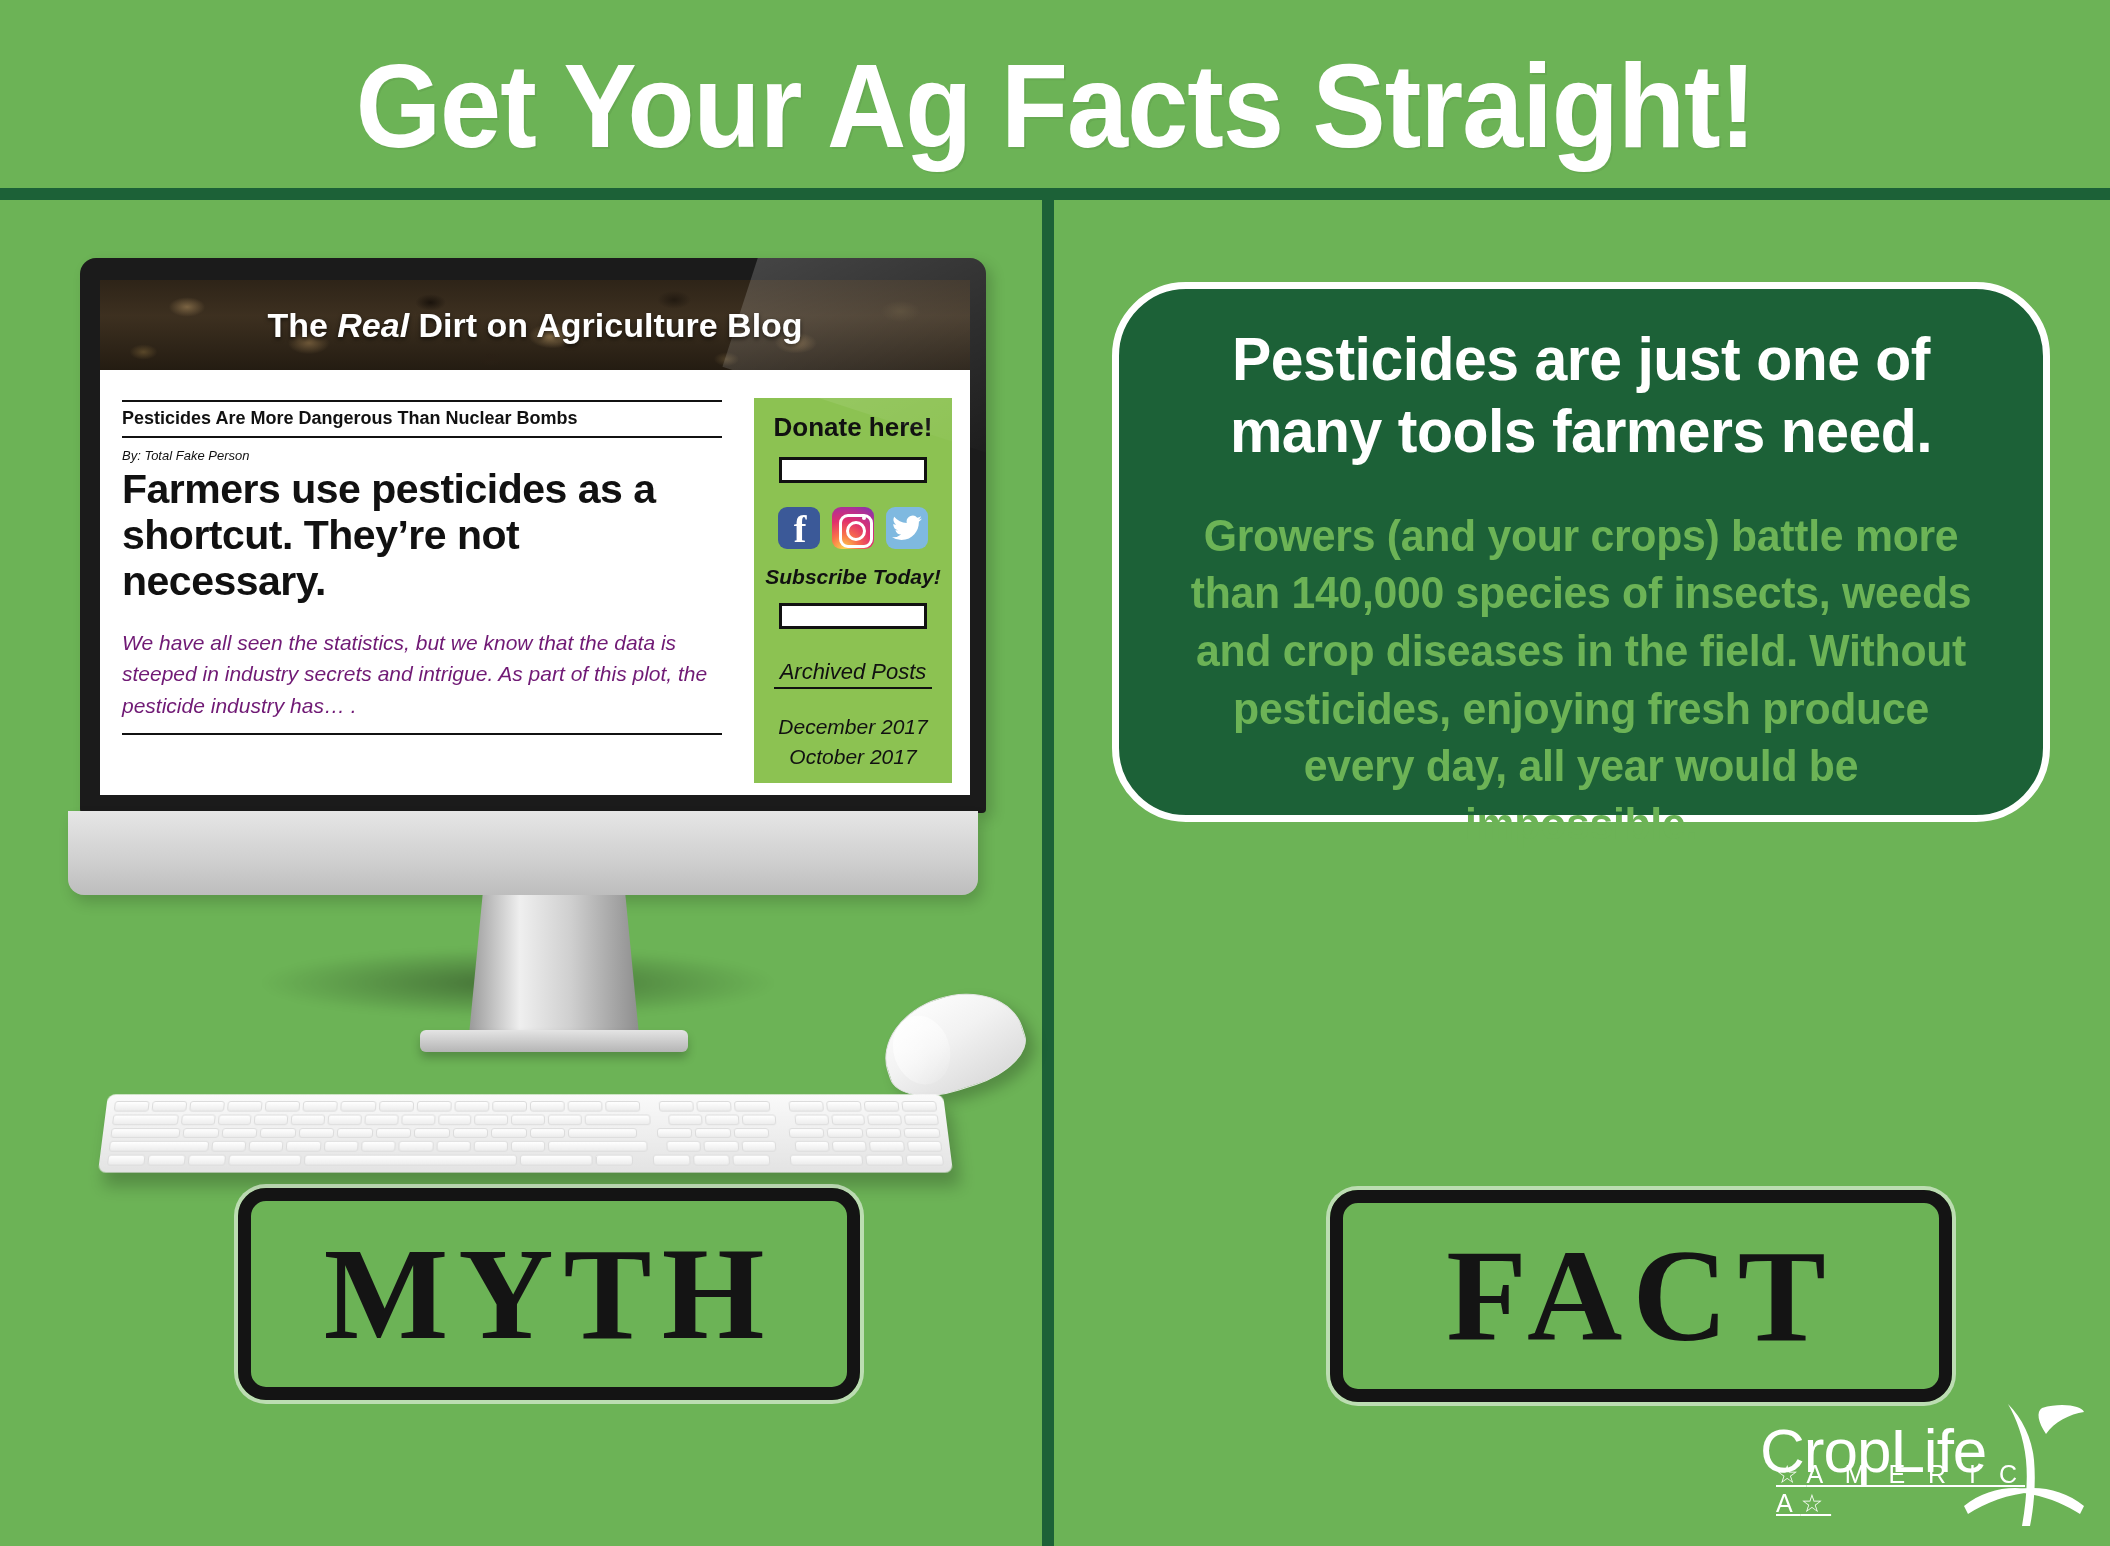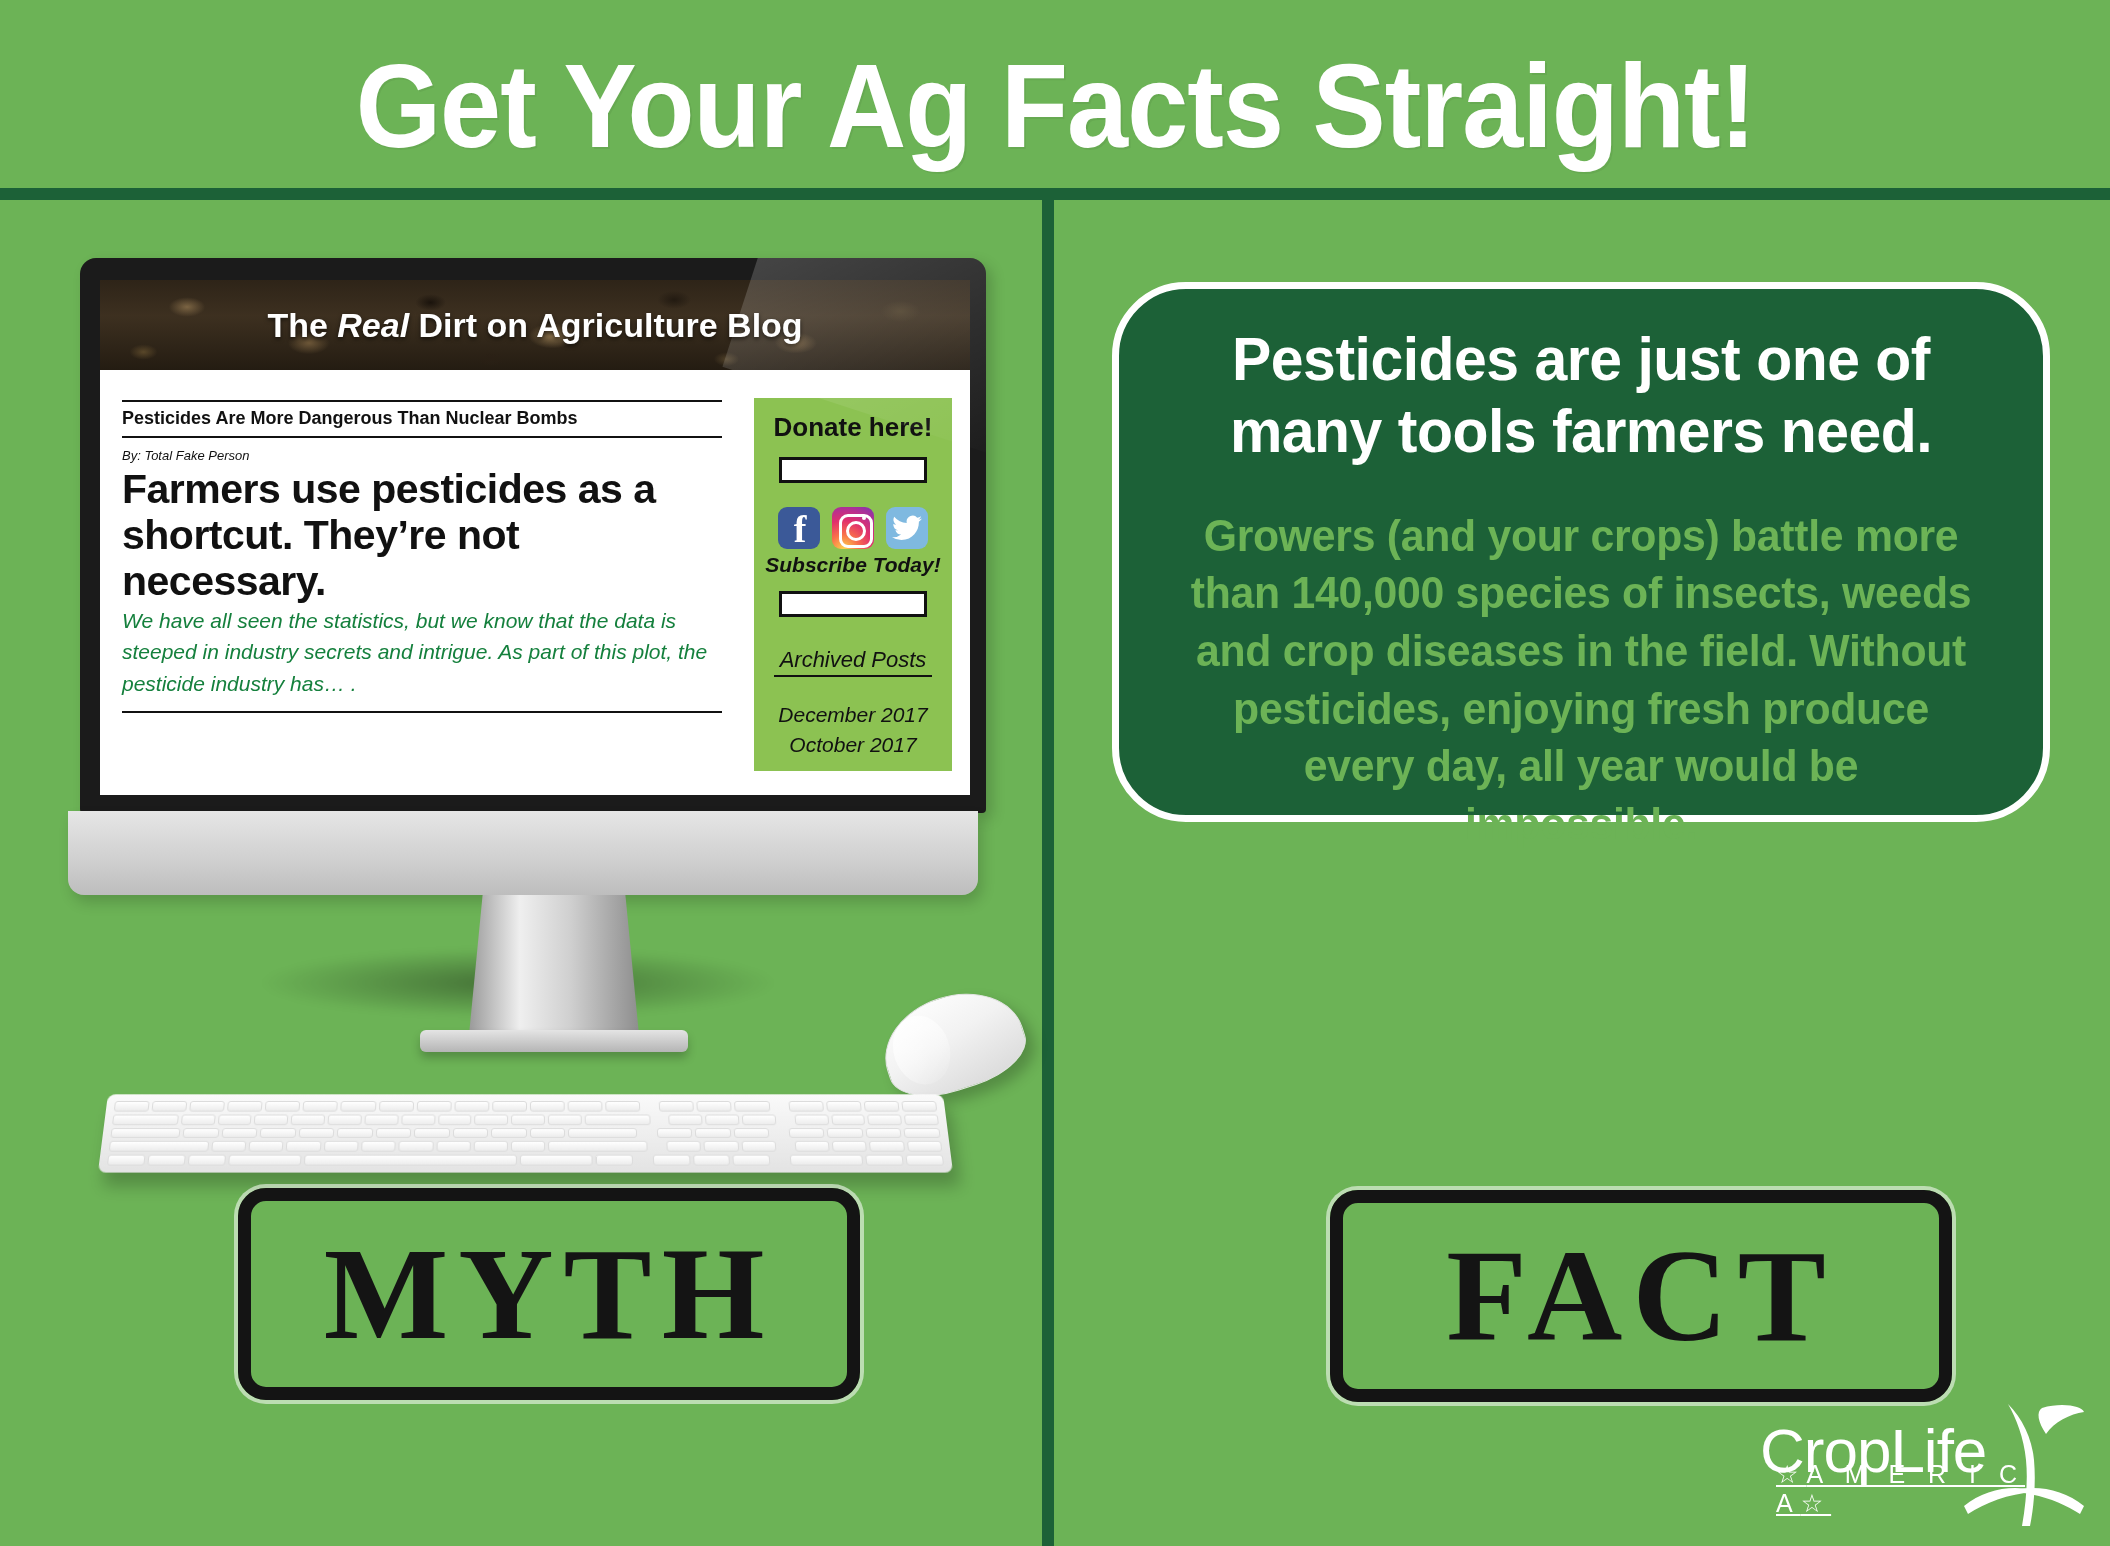--- a/index.html
+++ b/index.html
@@ -79,21 +79,21 @@
   .rule-top{border-top:2px solid #111;margin:0 0 0 0;}
   .post-kicker{
     font-size:18px;font-weight:bold;color:#111;padding:6px 0 7px 0;
     border-bottom:2px solid #111;white-space:nowrap;
   }
   .post-byline{font-size:13px;font-style:italic;color:#111;padding:10px 0 4px 0;}
   .post-headline{
     font-size:41px;font-weight:bold;color:#111;line-height:1.12;letter-spacing:-.5px;
   }
   .post-excerpt{
-    font-size:21px;font-style:italic;color:#15803d;line-height:1.5;
+    font-size:21px;font-style:italic;color:#701a75;line-height:1.5;margin-top:22px;
     padding-bottom:12px;border-bottom:2px solid #111;
   }
   .sidebar{
     width:198px;flex:0 0 198px;background:#8cc252;margin:28px 18px 30px 10px;
     padding:14px 10px;text-align:center;box-sizing:border-box;
   }
   .sb-donate{font-size:26px;font-weight:bold;color:#111;}
   .sb-input{
     width:148px;height:26px;background:#fff;border:3px solid #111;margin:14px auto 0 auto;
     box-sizing:border-box;
@@ -112,21 +112,21 @@
   .sicon.ig .ring{
     position:absolute;left:7px;top:7px;width:28px;height:28px;border:3px solid #fff;border-radius:9px;
   }
   .sicon.ig .lens{
     position:absolute;left:14px;top:14px;width:14px;height:14px;border:3px solid #fff;border-radius:50%;
   }
   .sicon.ig .dot{
     position:absolute;right:8px;top:9px;width:4px;height:4px;background:#fff;border-radius:50%;
   }
   .sicon.tw{background:#7fb9e0;display:flex;align-items:center;justify-content:center;}
-  .sb-sub{font-size:21px;font-style:italic;font-weight:bold;color:#111;margin-top:4px;}
+  .sb-sub{font-size:21px;font-style:italic;font-weight:bold;color:#111;margin-top:16px;}
   .sb-arch{
     font-size:22px;font-style:italic;color:#111;margin-top:30px;
     display:inline-block;border-bottom:2px solid #111;padding:0 6px 2px 6px;
   }
   .sb-month{font-size:21px;font-style:italic;color:#111;margin-top:6px;}
   .sb-month.first{margin-top:26px;}
 
   
   .chin{
     position:absolute;left:0;top:553px;width:910px;height:84px;

